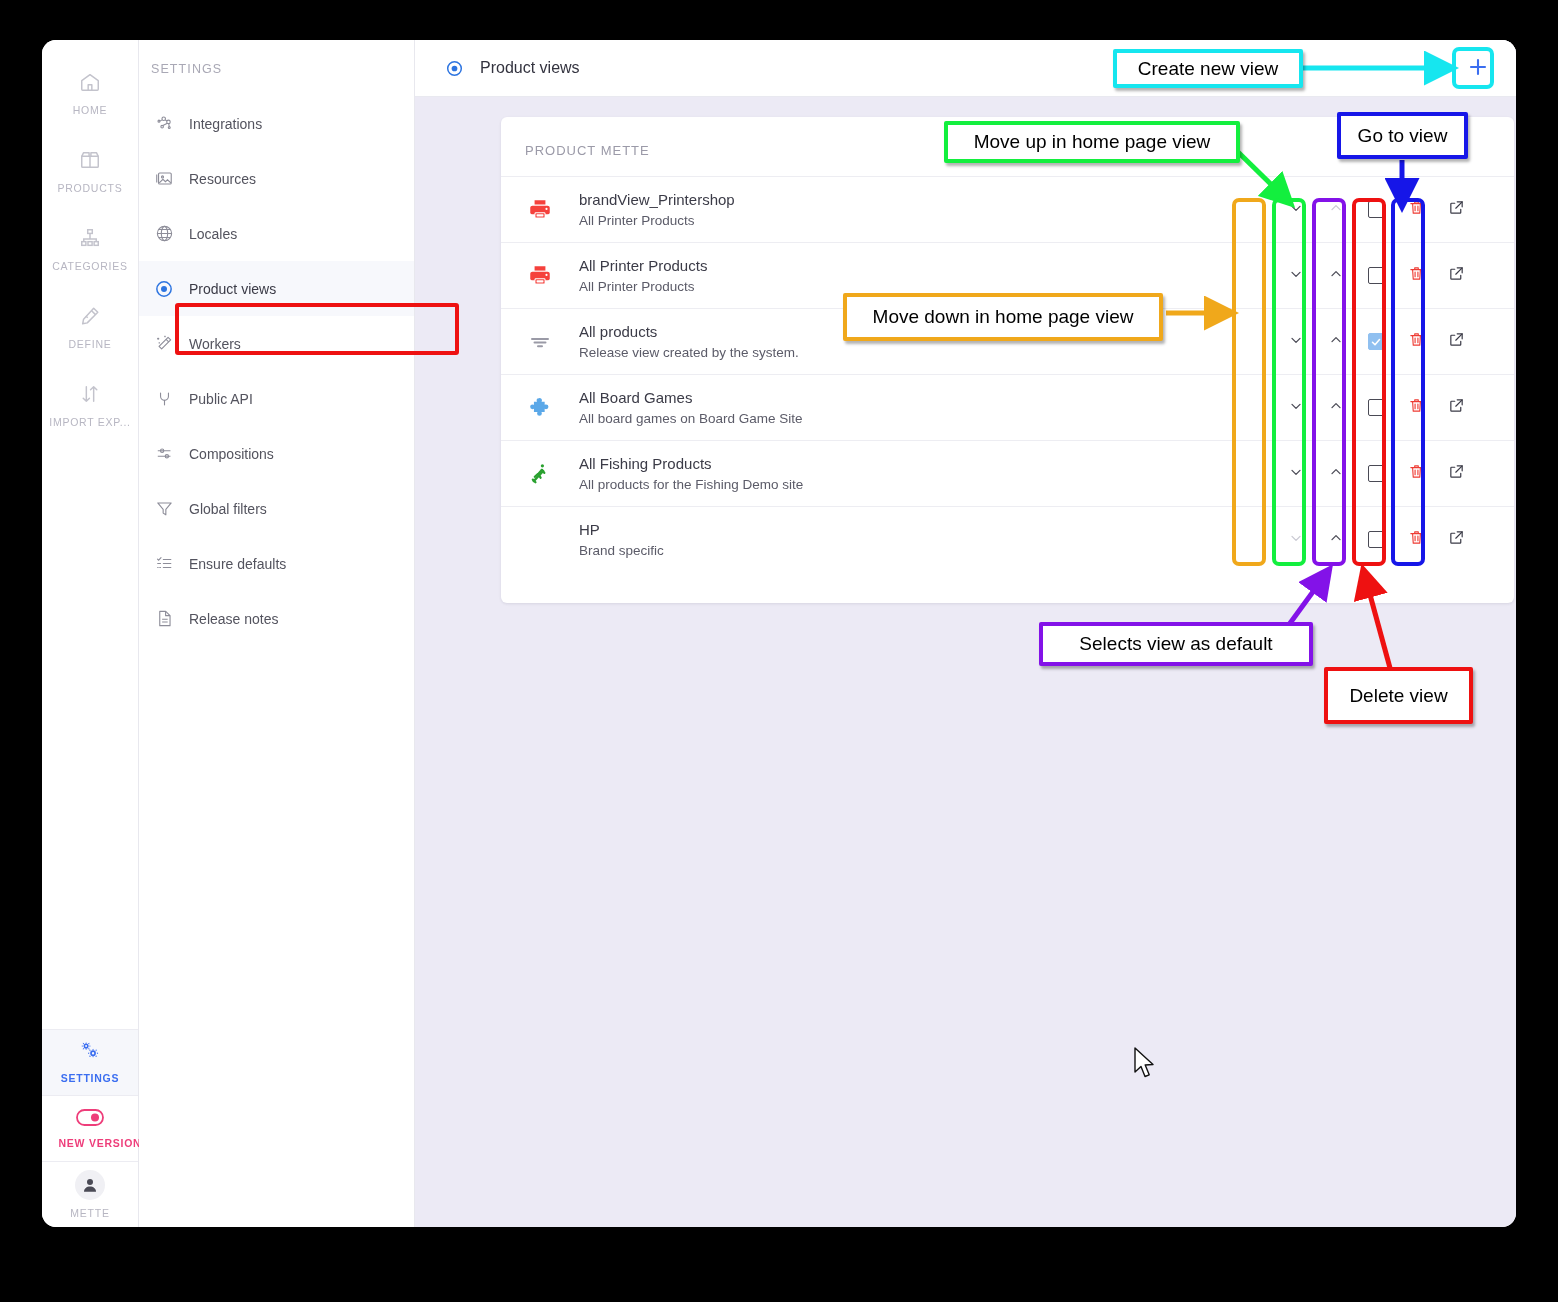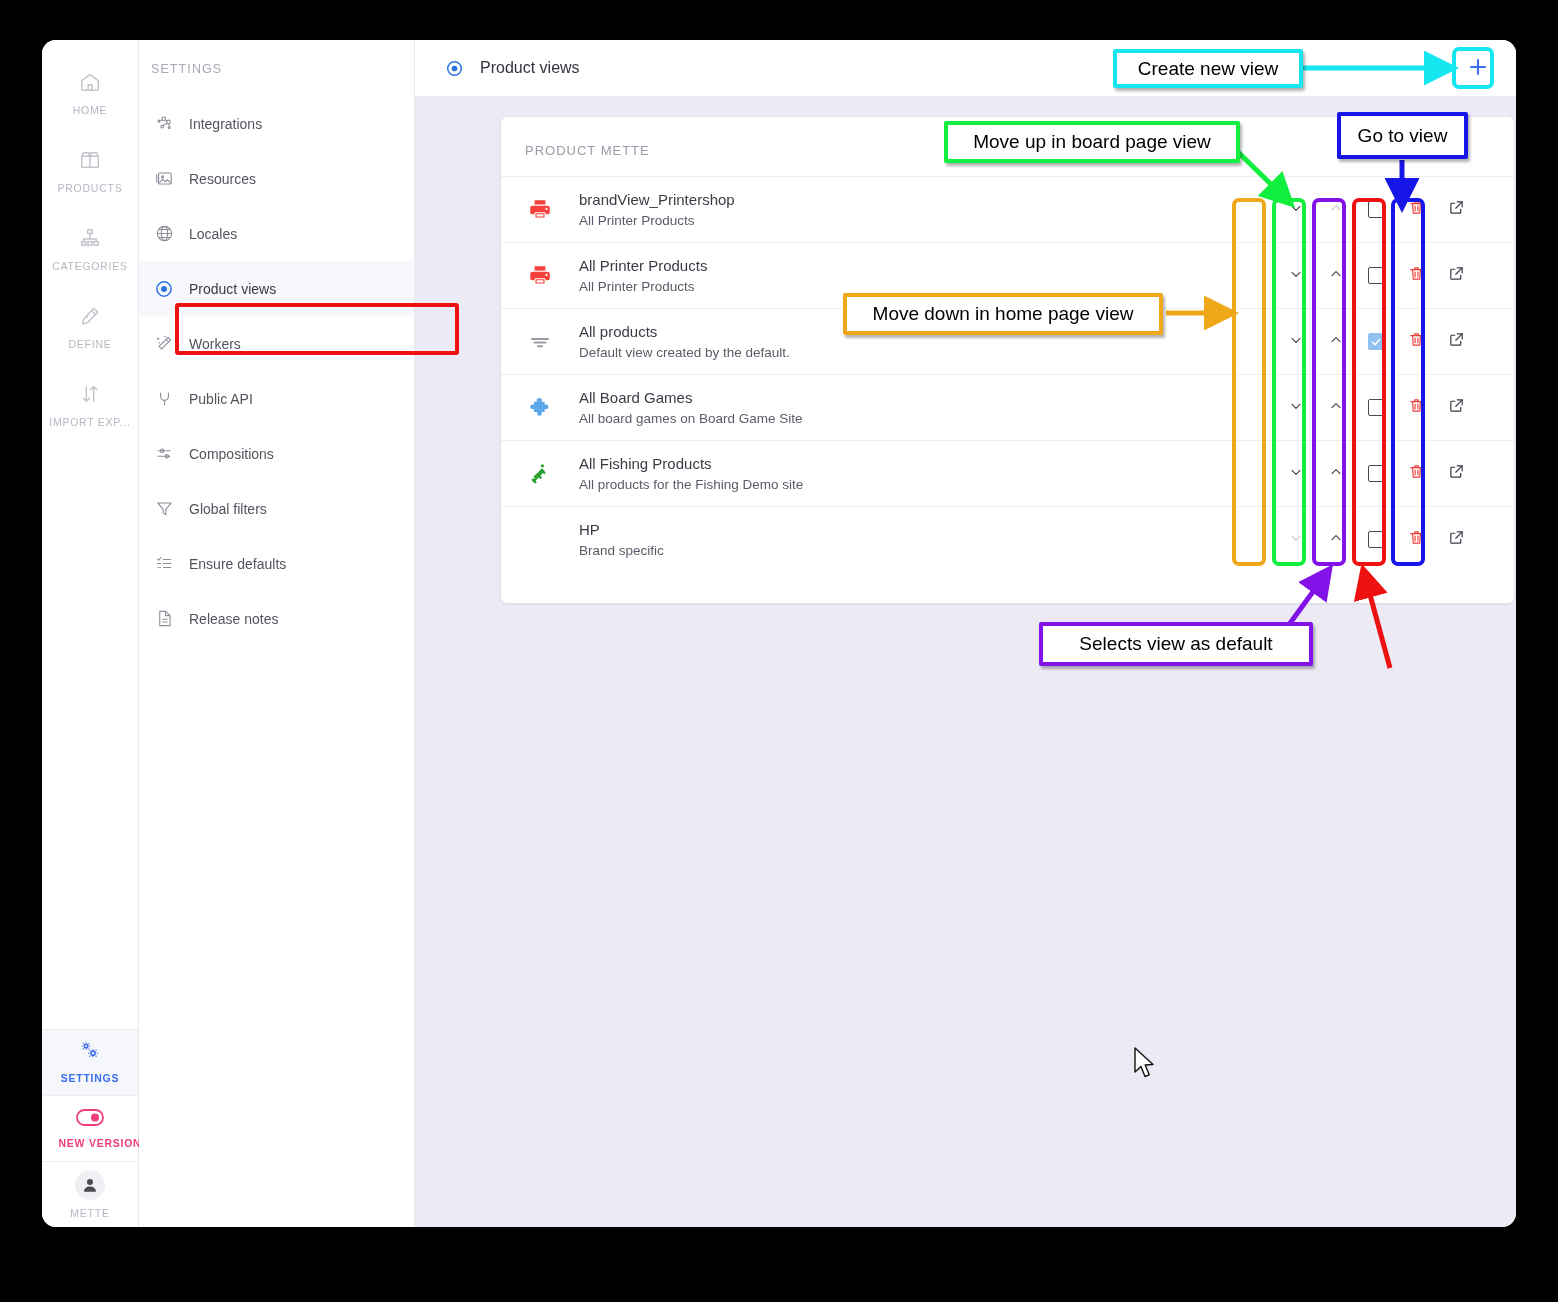--- a/index.html
+++ b/index.html
@@ -532,21 +532,21 @@
           </div>
 
           <div class="row">
             <div class="r-ico">
               <svg width="24" height="24" viewBox="0 0 24 24" fill="none" stroke="#9a9aa6" stroke-width="2" stroke-linecap="round">
                 <path d="M4 9h16M6.5 12.6h11M10 16.2h4"></path>
               </svg>
             </div>
             <div class="r-text">
               <div class="r-name">All products</div>
-              <div class="r-desc">Default view created by the default.</div>
+              <div class="r-desc">Release view created by the system.</div>
             </div>
             <div class="r-actions">
               <div class="act">
                 <span class="chev">
                   <svg width="16" height="16" viewBox="0 0 24 24" fill="none" stroke="currentColor" stroke-width="1.9" stroke-linecap="round" stroke-linejoin="round">
                       <path d="M6 9.5 12 15.5 18 9.5"></path>
                     </svg>
                 </span>
               </div>
               <div class="act">
@@ -779,35 +779,38 @@
     <div class="anno-col" style="left:1352px; top:198px; width:34px; height:368px; border:4px solid #ee1111;"></div>
     <div class="anno-col" style="left:1391px; top:198px; width:34px; height:368px; border:4px solid #1616e8;"></div>
 
     <div class="anno-col" style="left:1452px; top:47px; width:42px; height:42px; border:4px solid #16e6ef;"></div>
 
     <div class="anno-box" style="left:1113px; top:49px; width:190px; height:39px; border:4px solid #16e6ef;">
       <span>Create new view</span>
     </div>
 
     <div class="anno-box" style="left:944px; top:121px; width:296px; height:42px; border:4px solid #13ef3e;">
-      <span>Move up in board page view</span>
+      <span>Move up in home page view</span>
     </div>
 
     <div class="anno-box" style="left:1337px; top:112px; width:131px; height:47px; border:4px solid #1616e8;">
       <span>Go to view</span>
     </div>
 
-    <div class="anno-box" style="left:843px; top:293px; width:320px; height:42px; border:4px solid #f0a81b;">
+    <div class="anno-box" style="left:843px; top:293px; width:320px; height:48px; border:4px solid #f0a81b;">
       <span>Move down in home page view</span>
     </div>
 
     <div class="anno-box" style="left:1039px; top:622px; width:274px; height:44px; border:4px solid #8312e8;">
       <span>Selects view as default</span>
     </div>
 
+    <div class="anno-box" style="left:1324px; top:667px; width:149px; height:57px; border:4px solid #ee1111;">
+      <span>Delete view</span>
+    </div>
 
   </div>
 
   <div id="cursor">
     <svg width="24" height="34" viewBox="0 0 24 34">
       <path d="M2 1 L2 25 L8 19.5 L12 29.5 L16.2 27.8 L12.2 18 L20 17.5 Z" fill="#ffffff" stroke="#111" stroke-width="1.4" stroke-linejoin="round"></path>
     </svg>
   </div>
 
 </div>

